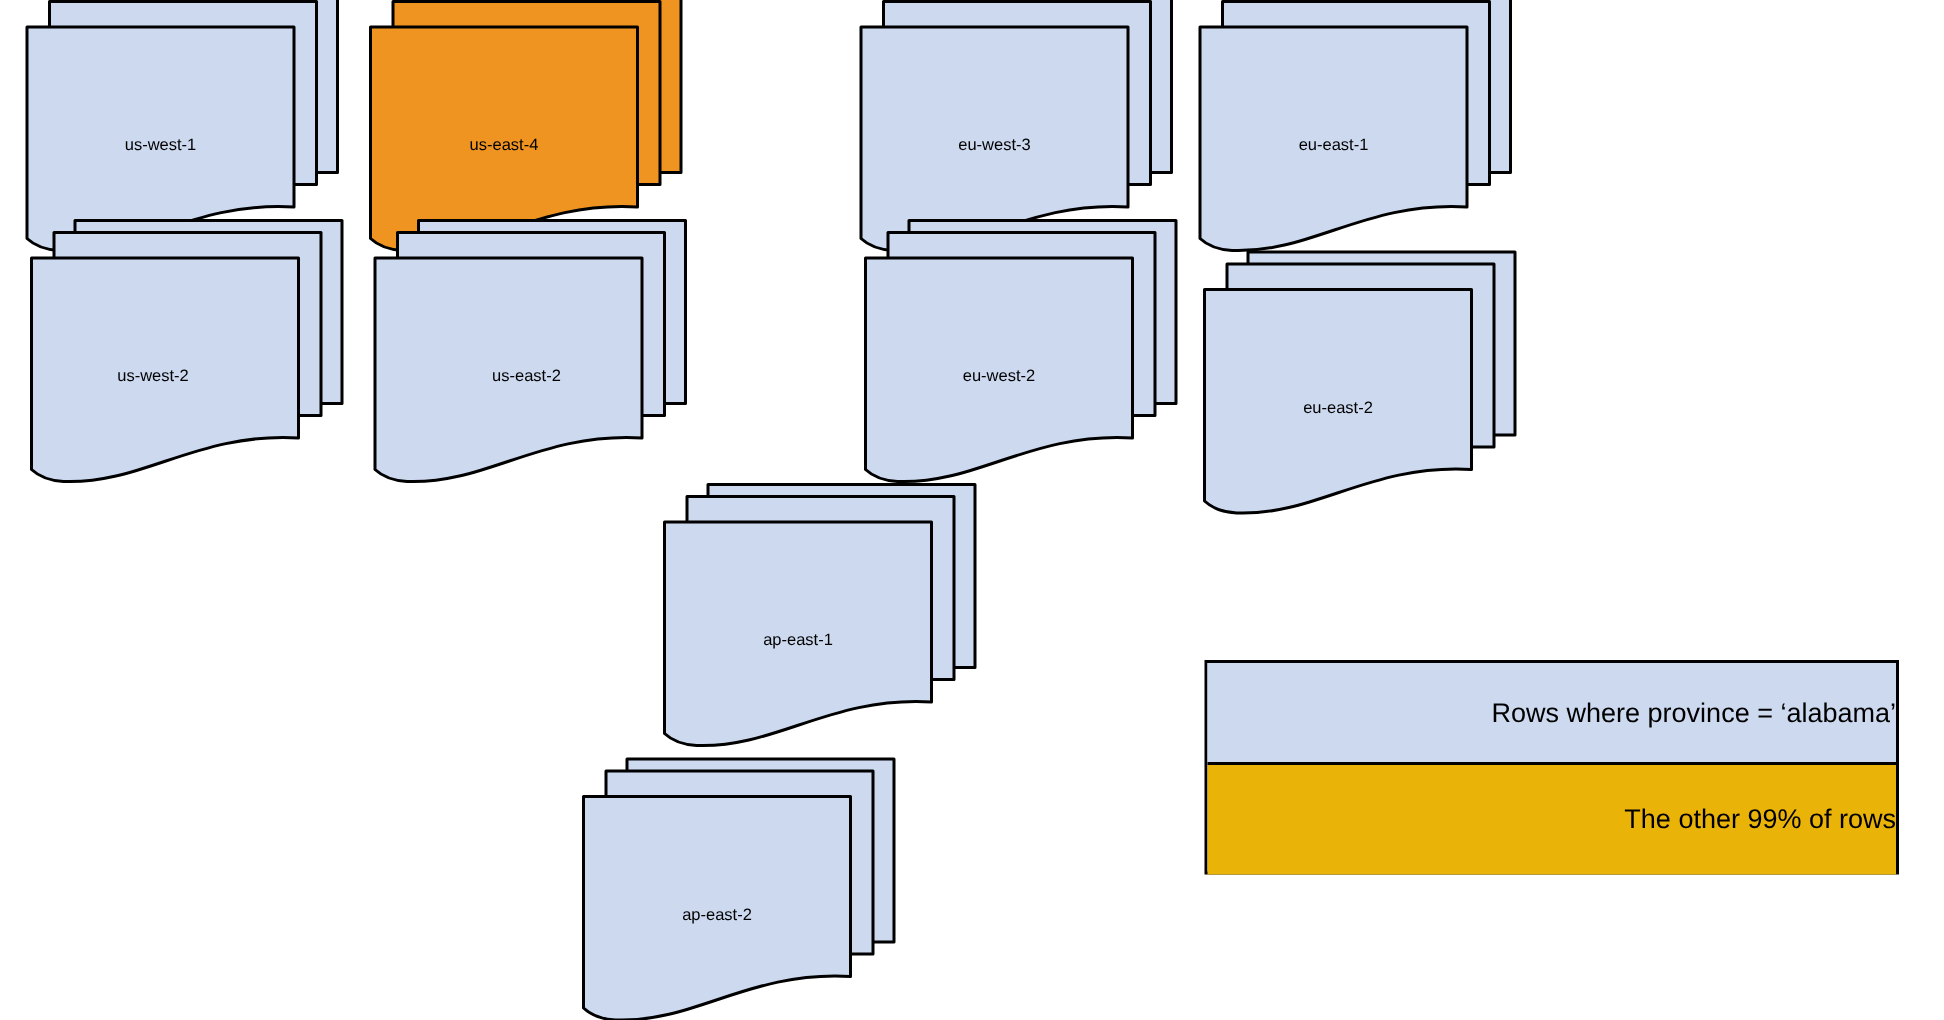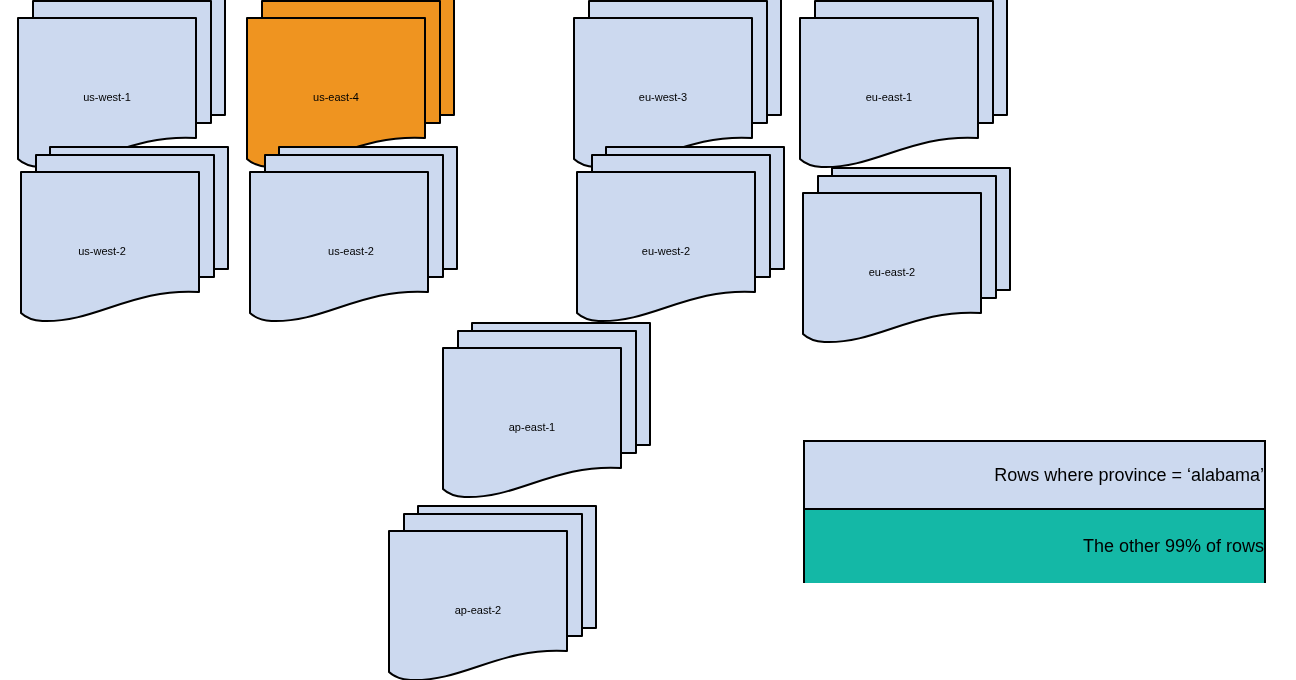--- a/index.html
+++ b/index.html
@@ -146,17 +146,17 @@
         <path d="M 0 0 L 178 0 L 178 122 L 0 122 Z" transform="translate(29,0)" fill="#ccd9ef" stroke="#000000" stroke-width="2" stroke-linejoin="round"></path>
         <path d="M 0 0 L 178 0 L 178 122 L 0 122 Z" transform="translate(15,8)" fill="#ccd9ef" stroke="#000000" stroke-width="2" stroke-linejoin="round"></path>
         <path d="M 0 0 L 178 0 L 178 120 C 110.36 116 74.75999999999999 151 21.36 149 C 12.46 148.5 5.34 146 0 141 Z" transform="translate(0,25)" fill="#ccd9ef" stroke="#000000" stroke-width="2" stroke-linejoin="round"></path>
       </svg>
       <div class="stack-label" style="width: 178px; left: 0px; top: 94.6px;">ap-east-2</div>
     </div>
     <div class="legend" style="left: 803px; top: 440px; width: 463px; height: 143px;">
       <div class="legend-row top" style="background: rgb(204, 217, 239);">
         <span>Rows where province = ‘alabama’</span>
       </div>
-      <div class="legend-row bottom" style="background: #14b8a6;">
+      <div class="legend-row bottom" style="background: #eab308;">
         <span>The other 99% of rows</span>
       </div>
     </div>
   </div>
 
 </body></html>

